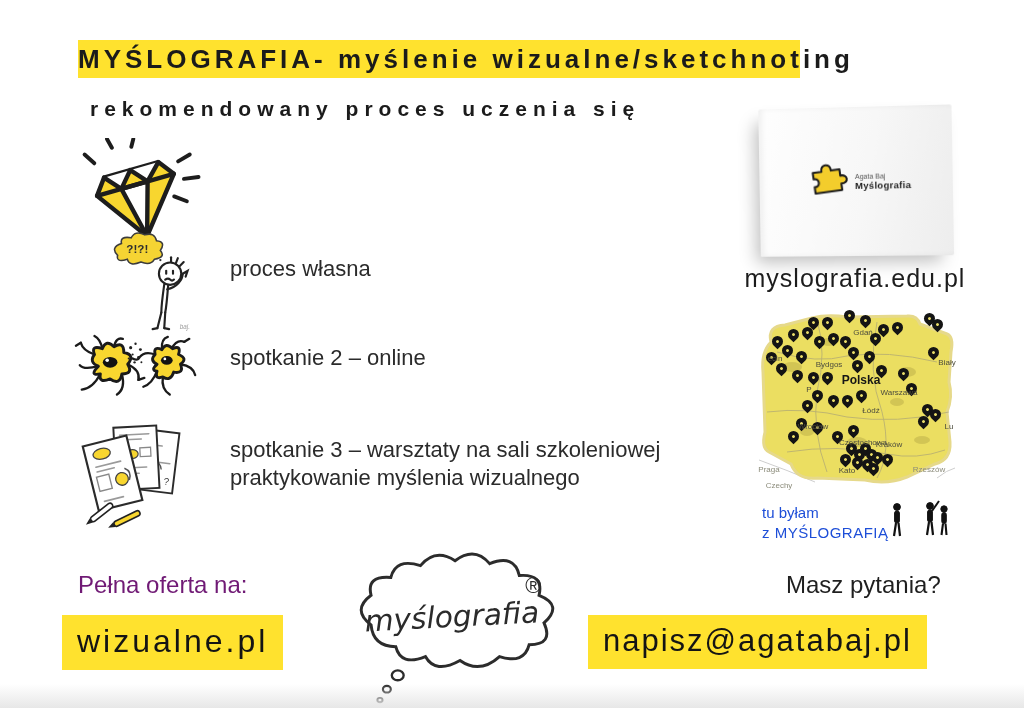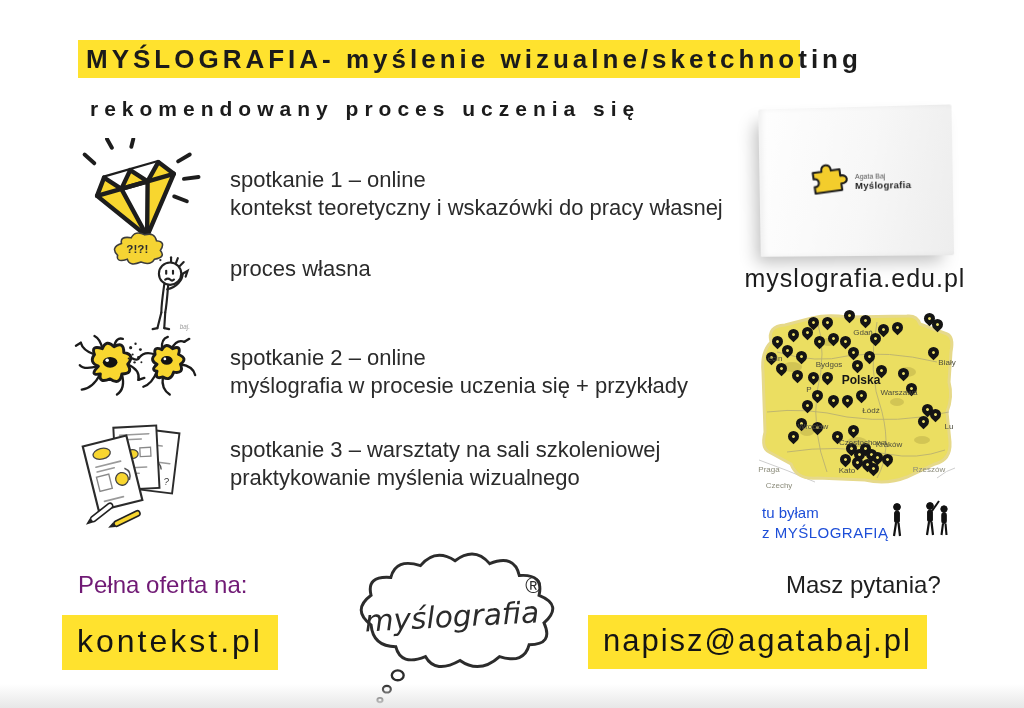--- a/index.html
+++ b/index.html
@@ -13,21 +13,21 @@
     position:relative;width:1024px;height:708px;background:#fff;
     font-family:"Liberation Sans",sans-serif;color:var(--ink);overflow:hidden;
   }
   .slide::after{
     content:"";position:absolute;left:0;right:0;bottom:0;height:24px;
     background:linear-gradient(rgba(255,255,255,0),#e7e7e7);pointer-events:none;
   }
   .title-bar{
     position:absolute;left:78px;top:40px;width:722px;height:38px;
     background:var(--yellow);font-weight:700;font-size:26px;letter-spacing:4px;
-    line-height:39px;padding-left:8px;box-sizing:border-box;white-space:nowrap;color:#1b1b1b;
+    line-height:39px;padding-left:0;box-sizing:border-box;white-space:nowrap;color:#1b1b1b;
   }
   .subtitle{
     position:absolute;left:90px;top:97px;font-size:21px;font-weight:700;
     letter-spacing:6px;color:#1b1b1b;white-space:nowrap;
   }
   .icon-box{position:absolute;}
   .step-text{position:absolute;left:230px;font-size:22px;line-height:28px;color:#2b2b2b;white-space:nowrap;}
 
   
   .book{
@@ -93,24 +93,20 @@
           <path d="M106,42 L121,40" fill="none"></path>
           <path d="M96,60 L109,65" fill="none"></path>
       </g>
       <g transform="rotate(-16 58 58)" stroke="#1d1d1d" stroke-width="4.5" stroke-linejoin="round" stroke-linecap="round">
         <path d="M30,32 L88,32 L100,48 L56,102 L18,48 Z" fill="#F8D62F"></path>
         <path d="M44,48 L72,48 L56,102 Z" fill="#ffffff"></path>
         <path d="M30,32 L44,48 L58,32 L72,48 L88,32" fill="#ffffff"></path>
         <path d="M18,48 L100,48" fill="none"></path>
       </g>
     </svg>
-  </div>
-  <div class="step-text" style="top:166px;">
-    <div>spotkanie 1 – online</div>
-    <div>kontekst teoretyczny i wskazówki do pracy własnej</div>
   </div>
 
   <div class="icon-box" style="left:100px;top:230px;">
     <svg width="112" height="102" viewBox="0 0 115 105">
       <path d="M18,26 Q10,18 22,14 Q20,6 32,8 Q36,0 46,5 Q56,2 58,11 Q68,12 62,21 Q68,28 56,30 Q52,37 42,33 Q30,38 28,30 Q16,34 18,26 Z" fill="#F5D433" stroke="#3c3c3c" stroke-width="1.6"></path>
       <text x="27" y="24" font-size="12" font-weight="bold" fill="#2e2e2e">?!?!</text>
       <circle cx="62" cy="31" r="1.2" fill="#333"></circle>
         <circle cx="66" cy="36" r="0.9" fill="#333"></circle>
       <g stroke="#222" stroke-width="2.2" fill="none" stroke-linecap="round">
         <circle cx="72" cy="45" r="11.5" fill="#fff"></circle>
@@ -169,21 +165,20 @@
         <circle cx="63" cy="22" r="1.1"></circle>
           <circle cx="69" cy="25" r="1.4"></circle>
           <circle cx="59" cy="26" r="1.0"></circle>
         <circle cx="65" cy="30" r="1.2"></circle>
           <circle cx="72" cy="30" r="1.0"></circle>
       </g>
     </svg>
   </div>
   <div class="step-text" style="top:344px;">
     <div>spotkanie 2 – online</div>
-    <div>myślografia w procesie uczenia się + przykłady</div>
   </div>
 
   <div class="icon-box" style="left:76px;top:416px;">
     <svg width="122" height="114" viewBox="0 0 125 115">
       <g transform="rotate(7 80 48)">
         <rect x="58" y="14" width="44" height="62" fill="#fff" stroke="#2b2b2b" stroke-width="2"></rect>
         <g stroke="#9a9a9a" stroke-width="1.6" stroke-linecap="round">
           <path d="M64,24 h14"></path>
             <path d="M64,29 h22"></path>
             <path d="M84,46 h12"></path>
@@ -359,21 +354,21 @@
         <path d="M48,13 L55,3" stroke-width="2" fill="none"></path>
         <path d="M45,24 L43,37 M47.5,24 L49,37" stroke-width="2.2" fill="none"></path>
         <circle cx="60" cy="11" r="3.2"></circle>
           <rect x="57.8" y="14.5" width="4.5" height="11" rx="2"></rect>
         <path d="M59,25.5 L57.5,37 M61.5,25.5 L62.5,37" stroke-width="2.1" fill="none"></path>
       </g>
     </svg>
   </div>
 
   <div class="offer-label">Pełna oferta na:</div>
-  <div class="link-box offer-link">kontekst.pl</div>
+  <div class="link-box offer-link">wizualne.pl</div>
 
   <div class="cloud">
     <svg width="248" height="168" viewBox="0 0 240 170">
       <path d="M30,90 Q10,75 30,60 Q25,40 50,42 Q55,22 80,30 Q95,12 115,25 Q135,10 150,28 Q175,18 180,40 Q205,38 200,60 Q225,70 205,88 Q215,110 190,110 Q185,130 160,122 Q140,140 120,126 Q95,140 85,122 Q60,132 55,112 Q32,112 30,90 Z" fill="#fff" stroke="#2c2c2c" stroke-width="3"></path>
       <ellipse cx="57" cy="141" rx="6" ry="5" fill="#fff" stroke="#2c2c2c" stroke-width="2.4"></ellipse>
       <ellipse cx="46" cy="155" rx="4" ry="3.4" fill="#fff" stroke="#2c2c2c" stroke-width="2.2"></ellipse>
       <ellipse cx="39" cy="166" rx="2.6" ry="2.2" fill="#fff" stroke="#2c2c2c" stroke-width="2"></ellipse>
       <text x="112" y="92" font-size="30" fill="#2b2b2b" text-anchor="middle" font-family="DejaVu Sans, sans-serif" font-style="italic" transform="rotate(-3 112 86)">myślografia</text>
       <text x="186" y="58" font-size="22" fill="#2b2b2b">®</text>
     </svg>

